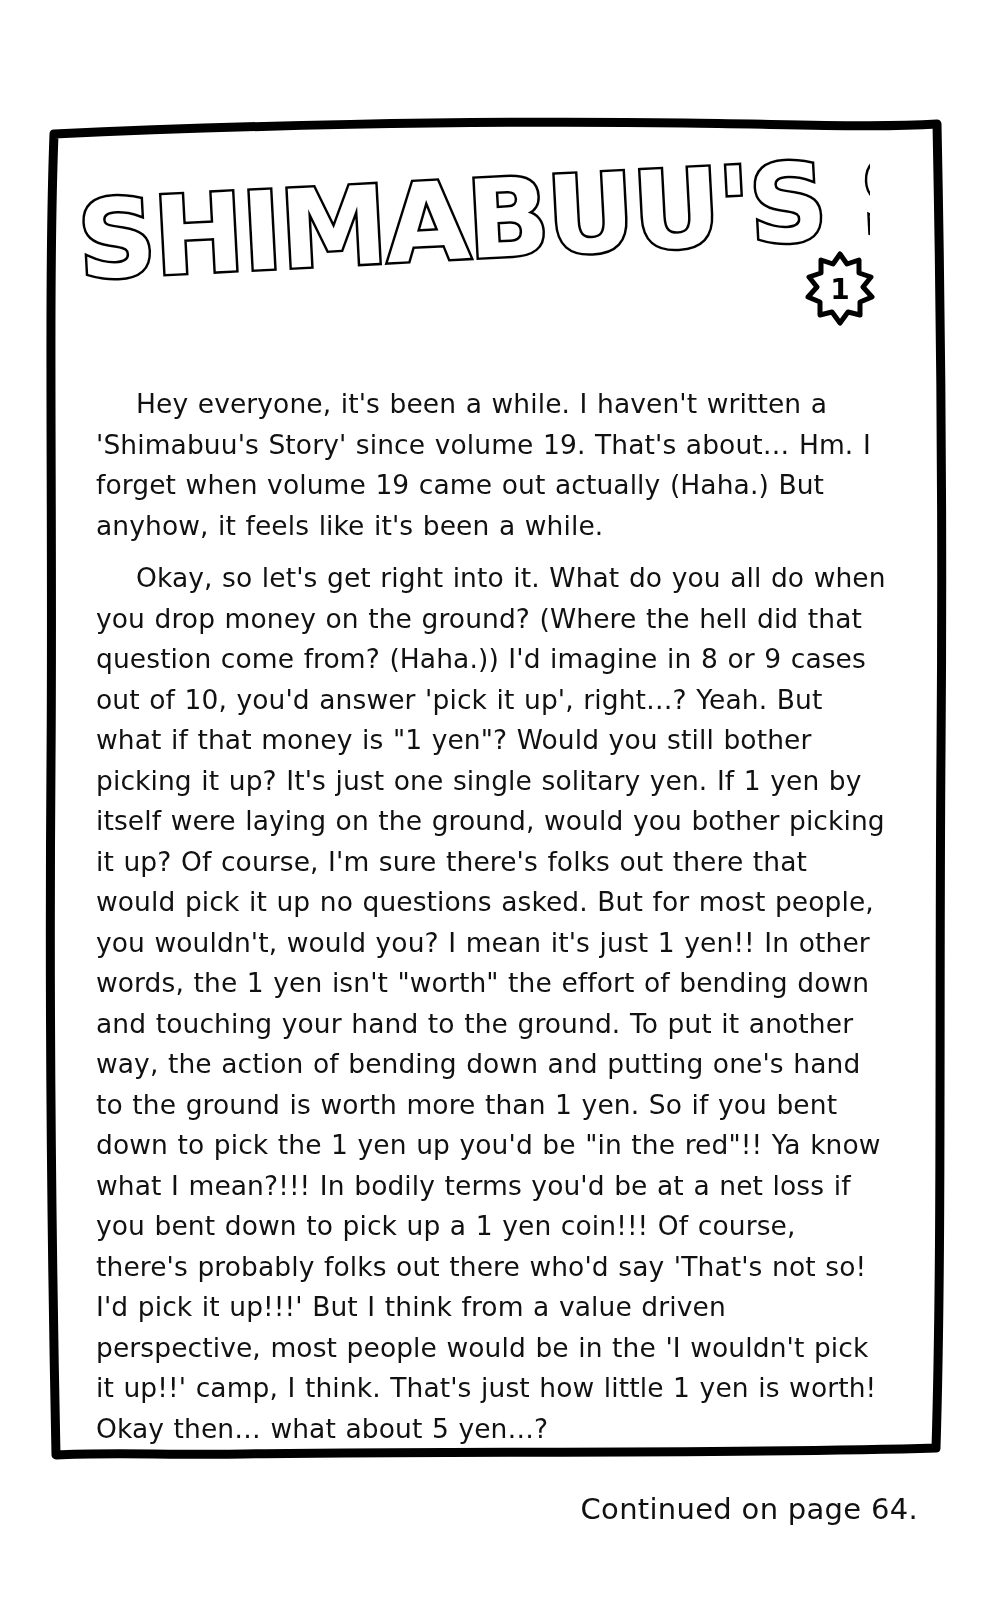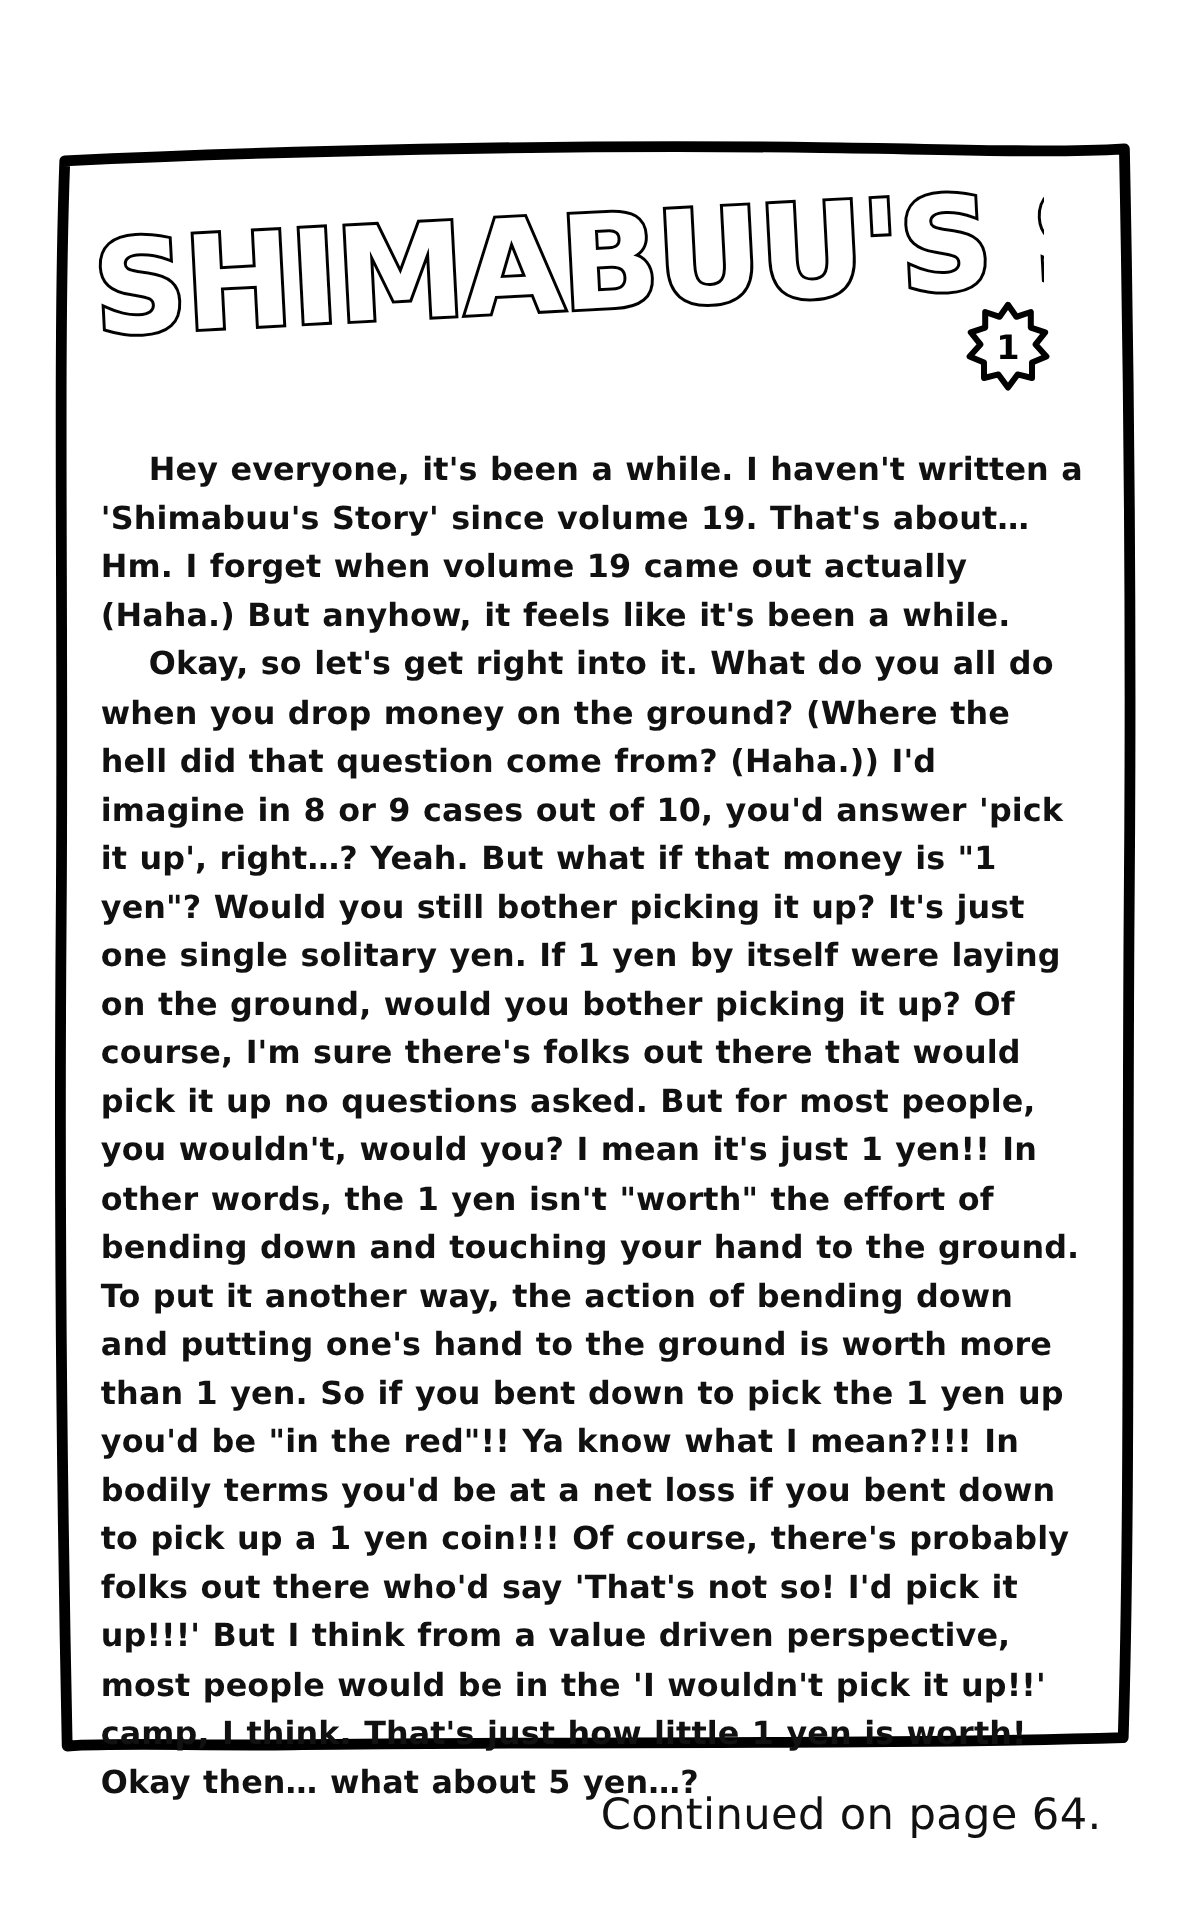--- a/index.html
+++ b/index.html
@@ -68,32 +68,31 @@
     top: 372px;
     width: 820px;
     font-family: "DejaVu Sans", sans-serif;
     font-size: 26.5px;
     line-height: 40.5px;
     color: #111111;
     letter-spacing: 0.1px;
     word-spacing: 1px;
   }
   .para {
-    margin: 0;
+    margin: 12px;
     text-indent: 40px;
     white-space: pre-wrap;
-    font-weight: bold;
   }
 
   .footer-note {
     position: absolute;
     right: 76px;
     top: 1492px;
     font-family: "DejaVu Sans", sans-serif;
-    font-size: 36px;
+    font-size: 29px;
     color: #111111;
     letter-spacing: 0.3px;
   }
 </style>
 </head>
 <body>
 
 <div class="page">
 
   <div class="panel-border">

